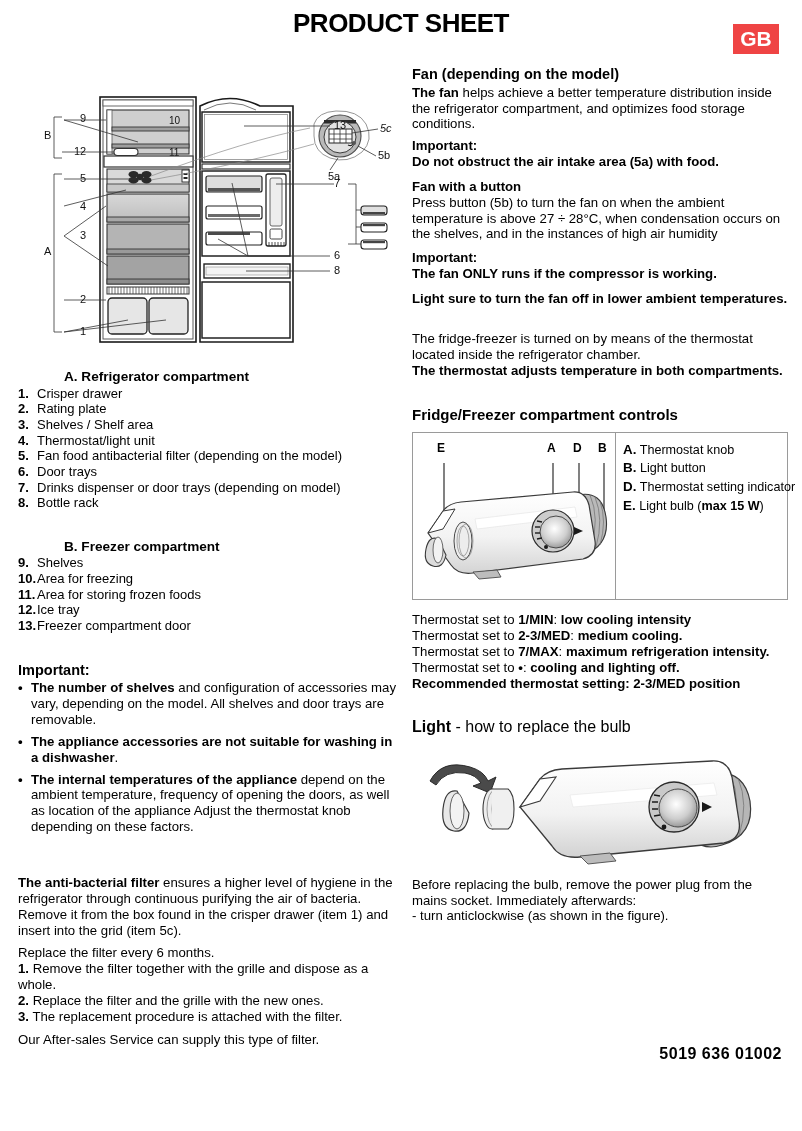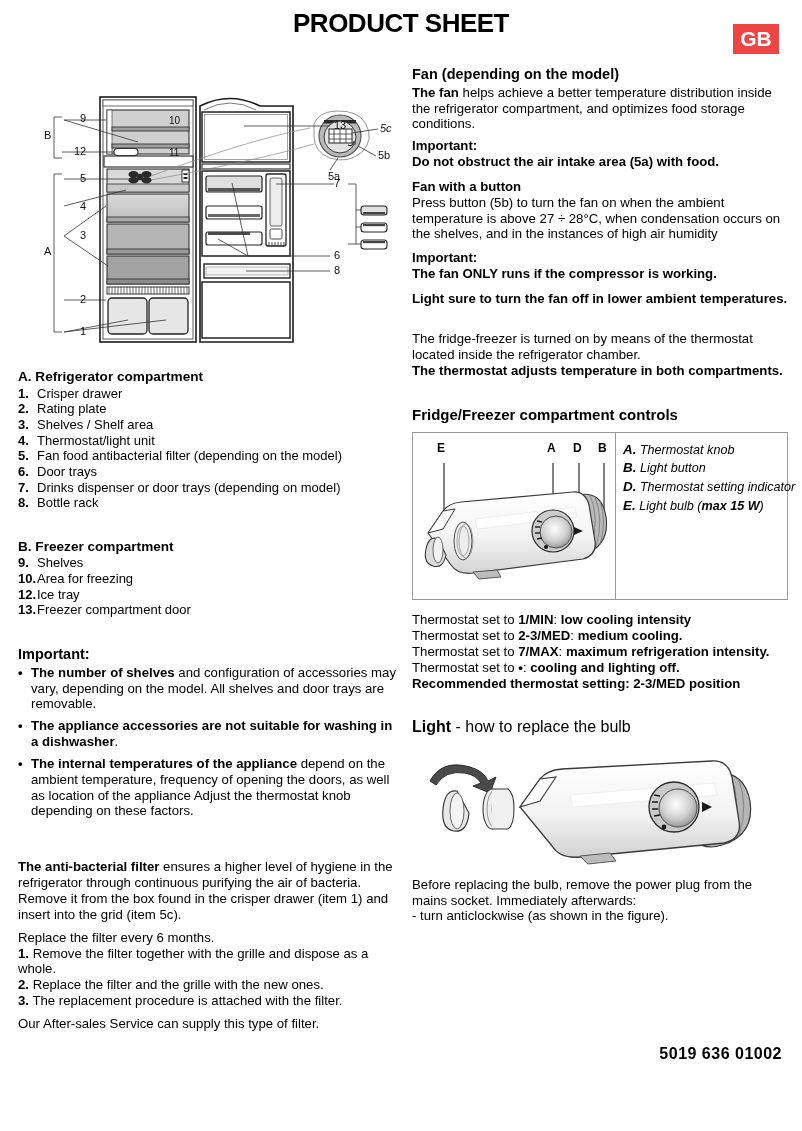--- a/index.html
+++ b/index.html
@@ -83,20 +83,21 @@
   }
   .list-row .num {
     font-weight: bold;
     display: inline-block;
     min-width: 19px;
   }
   .list-head {
     font-size: 13.6px;
     font-weight: bold;
     line-height: 1.22;
+    margin-left: 46px;
   }
 
   
   .bullet {
     font-size: 13.2px;
     line-height: 1.20;
     margin: 0 0 6px 0;
     padding-left: 13px;
     text-indent: -13px;
   }
@@ -125,21 +126,20 @@
   }
   #controls-legend-pane {
     flex: 1;
     padding: 8px 4px 0 7px;
     box-sizing: border-box;
   }
   .legend-row {
     font-size: 12.6px;
     line-height: 1.40;
     white-space: nowrap;
-    font-style: italic;
   }
   .legend-row .lt { font-weight: bold; font-size: 13.4px; }
 
   
   .ts-row {
     font-size: 13.2px;
     line-height: 1.21;
   }
 
   
@@ -393,20 +393,21 @@
       <div class="list-row"><span class="num">7.</span><span>Drinks dispenser or door trays (depending on model)</span></div>
       <div class="list-row"><span class="num">8.</span><span>Bottle rack</span></div>
     </div>
 
     <div style="height:28px"></div>
 
     <div class="list">
       <div class="list-head">B. Freezer compartment</div>
       <div class="list-row"><span class="num">9.</span><span>Shelves</span></div>
       <div class="list-row"><span class="num">10.</span><span>Area for freezing</span></div>
+      <div class="list-row"><span class="num">11.</span><span>Area for storing frozen foods</span></div>
       <div class="list-row"><span class="num">12.</span><span>Ice tray</span></div>
       <div class="list-row"><span class="num">13.</span><span>Freezer compartment door</span></div>
     </div>
 
     <div style="height:28px"></div>
 
     <div>
       <div class="h2">Important:</div>
       <div class="bullet"><span class="b">The number of shelves</span><span> and configuration of accessories may vary, depending on the model. All shelves and door trays are removable.</span></div>
       <div class="bullet"><span class="b">The appliance accessories are not suitable for washing in a dishwasher</span><span>.</span></div>

